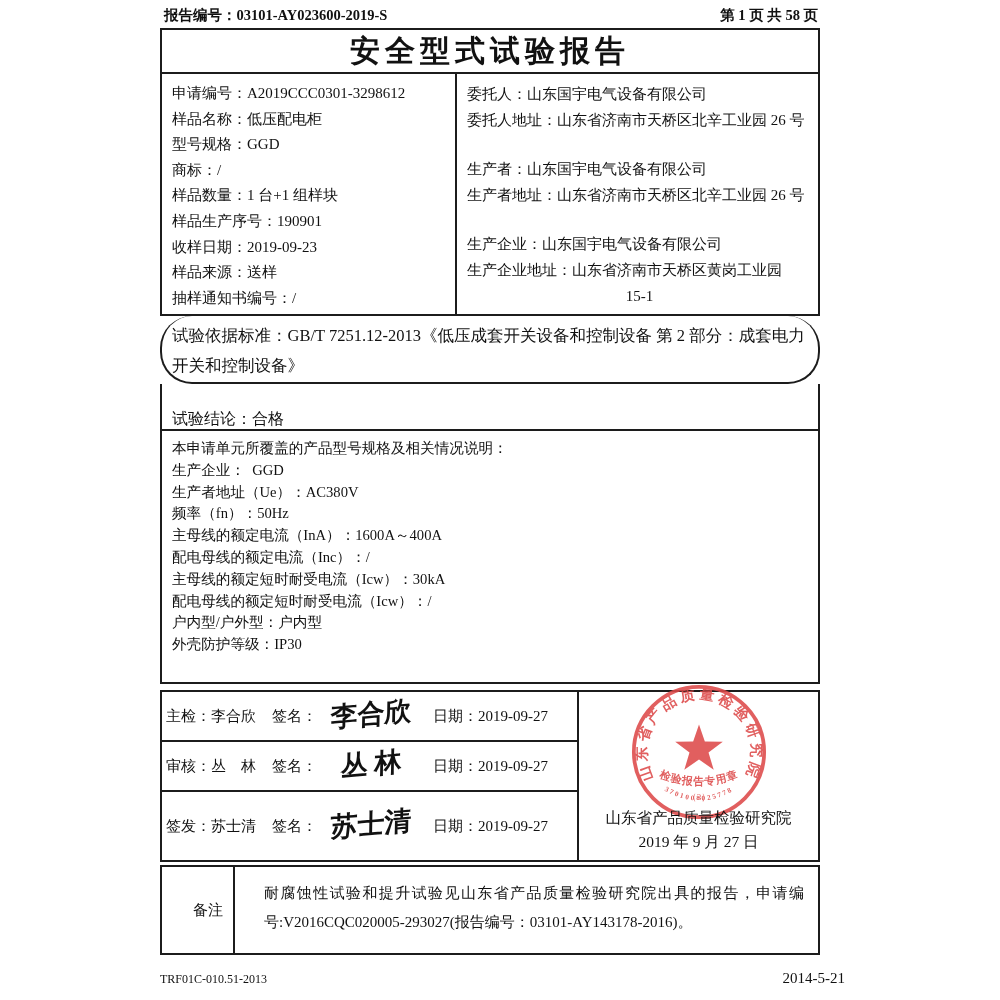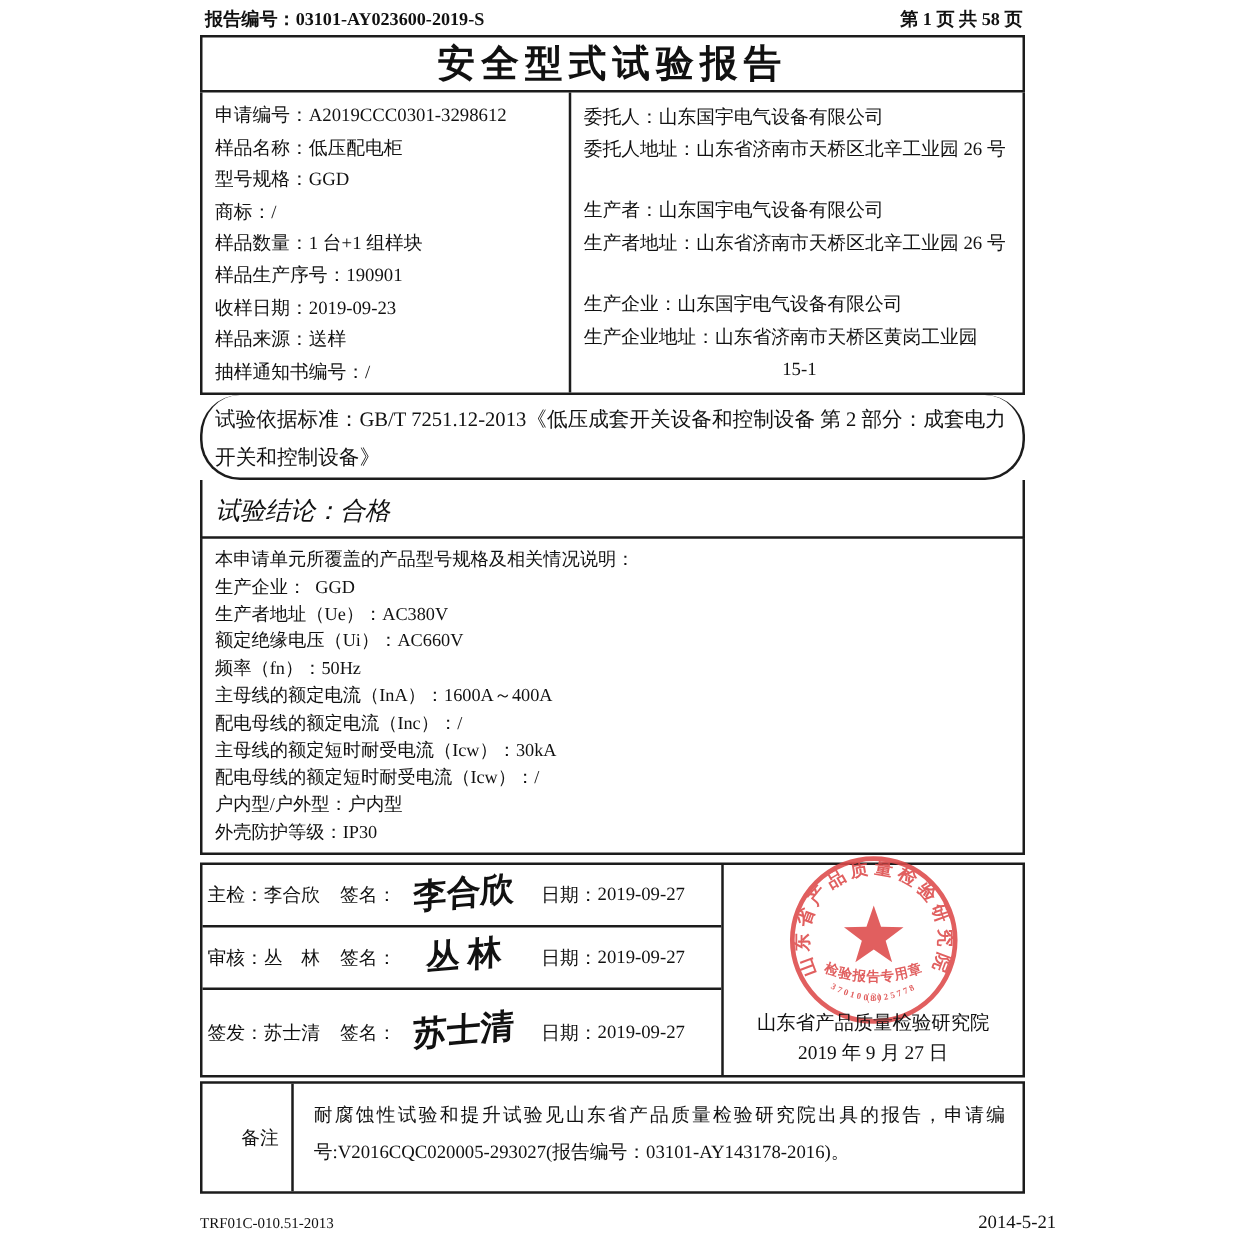--- a/index.html
+++ b/index.html
@@ -18,40 +18,40 @@
   .sec-title { height:46px; display:flex; align-items:center; justify-content:center; }
   .title-text { font-size:30px; font-weight:bold; letter-spacing:5px; }
 
   .sec-parties { height:242px; border-top:none; display:flex; }
   .p-left { width:293px; box-sizing:border-box; padding:7px 4px 0 10px; font-size:15px; line-height:25.6px; }
   .p-right { flex:1; border-left:2px solid #1c1c1c; box-sizing:border-box; padding:0 6px 0 10px; font-size:15px; line-height:26px; }
   .grp1 { margin-top:7px; } .grp2 { margin-top:23px; } .grp3 { margin-top:23px; }
   .grp-line3 { text-align:center; }
 
   .sec-standard { height:68px; border-top:none; box-sizing:border-box; padding:5px 12px 0 10px; font-size:16.5px; line-height:30px;border-radius:32px; }
-  .sec-conclusion { height:47px; border-top:none; box-sizing:border-box; padding:11px 12px 0 10px; font-size:20px;font-style:italic; }
+  .sec-conclusion { height:47px; border-top:none; box-sizing:border-box; padding:25px 12px 0 10px; font-size:16px; }
   .sec-specs { height:253px; border-top:none; box-sizing:border-box; padding:7px 12px 0 10px; font-size:14.6px; line-height:21.8px; overflow:hidden; }
   .spec-line { white-space:pre-wrap; }
 
   .sig-table { margin-top:6px; height:172px; display:flex; }
   .sig-left { width:415px; box-sizing:border-box; display:flex; flex-direction:column; }
   .sig-row { box-sizing:border-box; display:flex; align-items:center; padding-left:4px; font-size:15px; border-bottom:2px solid #1c1c1c; }
   .sig-row.r1 { height:50px; } .sig-row.r2 { height:50px; } .sig-row.r3 { height:68px; border-bottom:none; }
   .sig-name { margin-right:16px; }
   .sig-script { font-size:27px; font-weight:bold; transform:rotate(-5deg) skewX(-6deg); margin:0 12px 4px 4px; min-width:100px; text-align:center; }
   .sig-right { flex:1; border-left:2px solid #1c1c1c; box-sizing:border-box; position:relative; }
   .stamp-svg { position:absolute; top:-11px; left:50%; transform:translateX(-50%); opacity:0.88; }
   .stamp-org { position:absolute; bottom:31px; width:100%; text-align:center; font-size:15.5px; }
   .stamp-date { position:absolute; bottom:7px; width:100%; text-align:center; font-size:15.5px; }
   .red { fill:var(--stamp-color,#dd4a4a); }
   .ring { fill:none; stroke:var(--stamp-color,#dd4a4a); }
 
   .remark-table { margin-top:3px; height:90px; display:flex; }
   .remark-label { width:52px; box-sizing:border-box; border-right:2px solid #1c1c1c; display:flex; align-items:center; justify-content:center; font-size:15px;margin-left:21px; }
-  .remark-text { flex:1; box-sizing:border-box; padding:12px 14px 0 16px; font-size:15px; line-height:29px; text-align:justify; }
+  .remark-text { flex:1; box-sizing:border-box; padding:12px 14px 0 16px; font-size:15px; line-height:29px; text-align:justify;margin-left:13px; }
 
   .footer { position:absolute; left:160px; top:970px; width:685px; display:flex; justify-content:space-between; align-items:baseline; }
   .footer-left { font-size:12px; }
   .footer-right { font-size:15px; }
 </style>
 </head>
 <body>
 
 <div class="sheet">
   <div class="content">
@@ -99,21 +99,20 @@
     </div>
 
     <div class="box sec-conclusion">
       <span>试验结论：合格</span>
     </div>
 
     <div class="box sec-specs">
       <div>本申请单元所覆盖的产品型号规格及相关情况说明：</div>
       <div class="spec-line">生产企业：  GGD</div>
       <div class="spec-line">生产者地址（Ue）：AC380V</div>
-      <div class="spec-line">额定绝缘电压（Ui）：AC660V</div>
       <div class="spec-line">频率（fn）：50Hz</div>
       <div class="spec-line">主母线的额定电流（InA）：1600A～400A</div>
       <div class="spec-line">配电母线的额定电流（Inc）：/</div>
       <div class="spec-line">主母线的额定短时耐受电流（Icw）：30kA</div>
       <div class="spec-line">配电母线的额定短时耐受电流（Icw）：/</div>
       <div class="spec-line">户内型/户外型：户内型</div>
       <div class="spec-line">外壳防护等级：IP30</div>
     </div>
 
     <div class="box sig-table">

